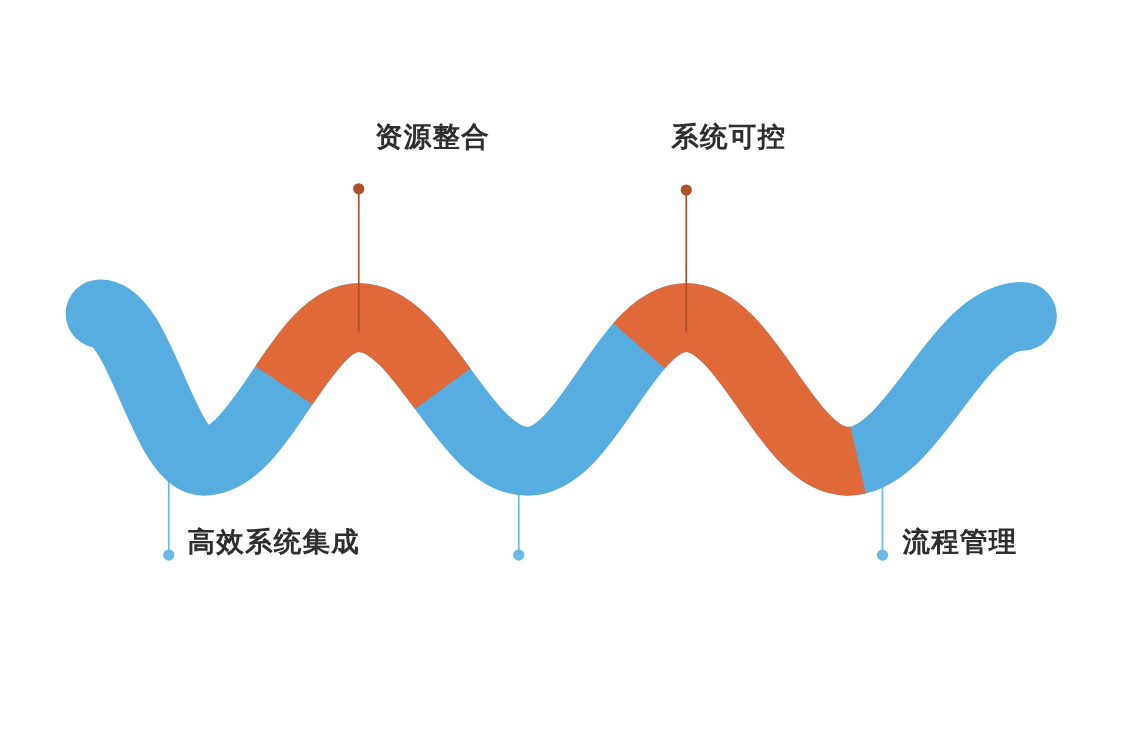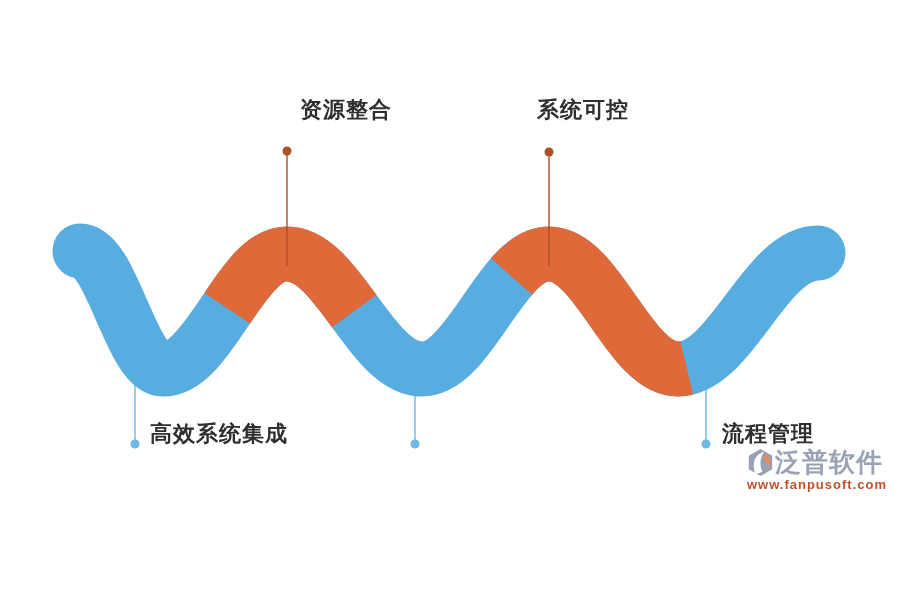--- a/index.html
+++ b/index.html
@@ -50,25 +50,14 @@
 
   <div class="label" style="left:300px;top:97px">资源整合</div>
 
   <div class="label" style="left:537px;top:97px">系统可控</div>
 
   <div class="label" style="left:150px;top:421px">高效系统集成</div>
 
 
   <div class="label" style="left:722px;top:421px">流程管理</div>
 
-  <div class="logo">
-    <div class="logo-row">
-      <svg class="logo-icon" width="27" height="29" viewBox="0 0 30 32">
-        <path d="M15 1 L28 8.5 L28 23.5 L15 31 L2 23.5 L2 8.5 Z" fill="#98A1B3"></path>
-        <path d="M9 28 C 5 16, 9 7, 19 4 C 14 12, 14 20, 17 26 C 14 28, 11 29, 9 28 Z" fill="#FFFFFF"></path>
-        <path d="M20 6 C 26 9, 27 15, 24 20 C 19 16, 18 11, 20 6 Z" fill="#E08C66"></path>
-      </svg>
-      <span class="logo-name">泛普软件</span>
-    </div>
-    <div class="logo-url">www.fanpusoft.com</div>
-  </div>
 
 </div>
 
 </body></html>

